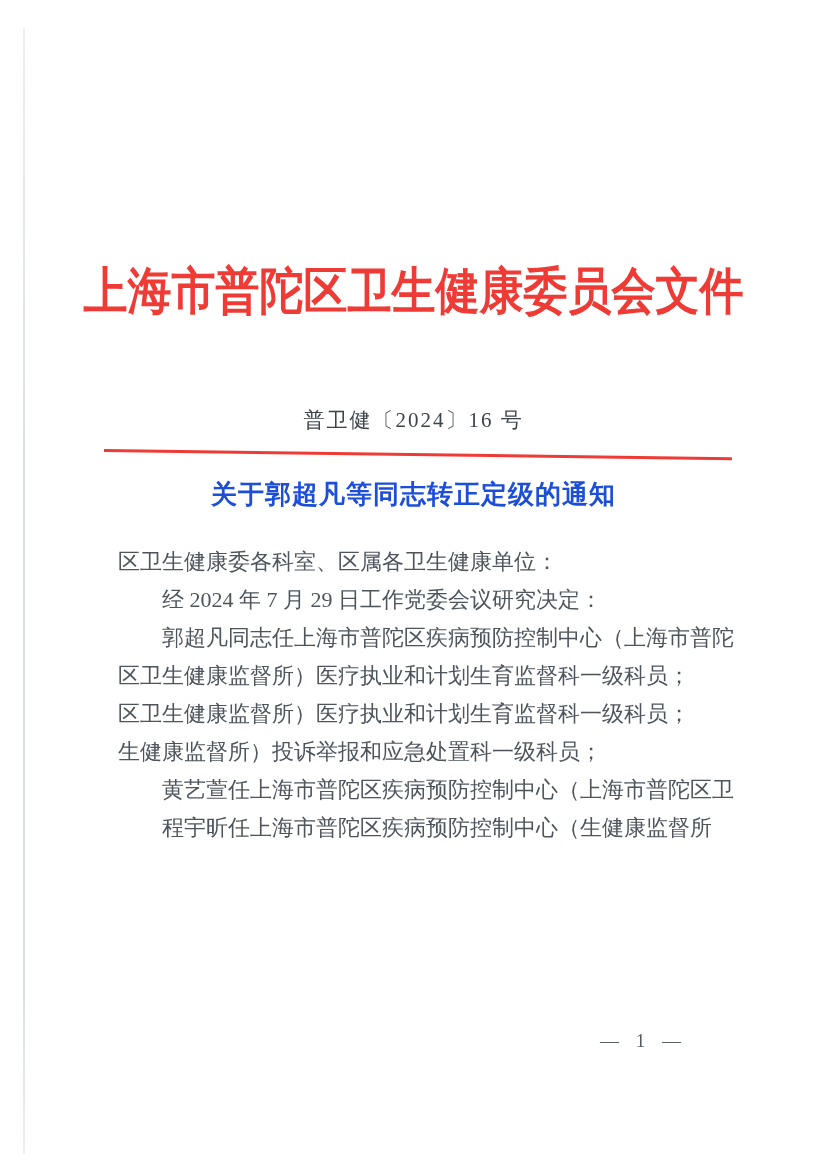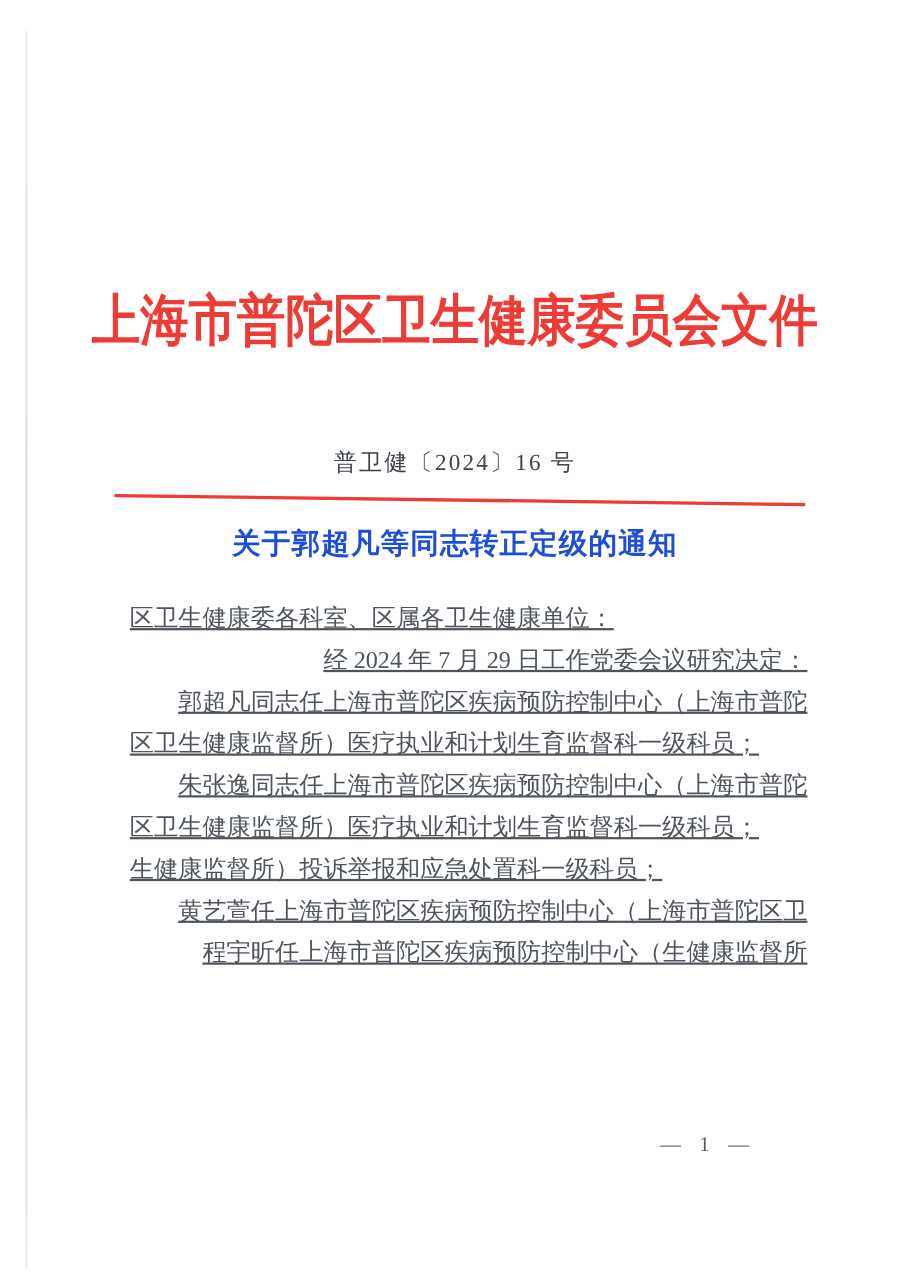--- a/index.html
+++ b/index.html
@@ -68,24 +68,23 @@
     white-space: nowrap;
   }
   .body-text {
     position: absolute;
     top: 543px;
     left: 118px;
     width: 616px;
     color: var(--body-text, #4e545c);
     font-size: 22px;
     line-height: 38px;
-    text-decoration: underline;
   }
   .body-line { white-space: nowrap; }
-  .body-line.indent { padding-left: 44px; text-align: right; }
+  .body-line.indent { padding-left: 44px; }
   .page-number {
     position: absolute;
     top: 1030px;
     left: 600px;
     color: #565b61;
     font-size: 19px;
     letter-spacing: 6px;
     white-space: nowrap;
   }
 </style>
@@ -102,21 +101,20 @@
 
   <div class="red-line"></div>
 
   <div class="doc-title">关于郭超凡等同志转正定级的通知</div>
 
   <div class="body-text">
     <div class="body-line">区卫生健康委各科室、区属各卫生健康单位：</div>
     <div class="body-line indent">经 2024 年 7 月 29 日工作党委会议研究决定：</div>
     <div class="body-line indent">郭超凡同志任上海市普陀区疾病预防控制中心（上海市普陀</div>
     <div class="body-line">区卫生健康监督所）医疗执业和计划生育监督科一级科员；</div>
-    <div class="body-line indent">朱张逸同志任上海市普陀区疾病预防控制中心（上海市普陀</div>
     <div class="body-line">区卫生健康监督所）医疗执业和计划生育监督科一级科员；</div>
     <div class="body-line">生健康监督所）投诉举报和应急处置科一级科员；</div>
     <div class="body-line indent">黄艺萱任上海市普陀区疾病预防控制中心（上海市普陀区卫</div>
     <div class="body-line indent">程宇昕任上海市普陀区疾病预防控制中心（生健康监督所</div>
   </div>
 
   <div class="page-number">— 1 —</div>
 
 </div>
 

